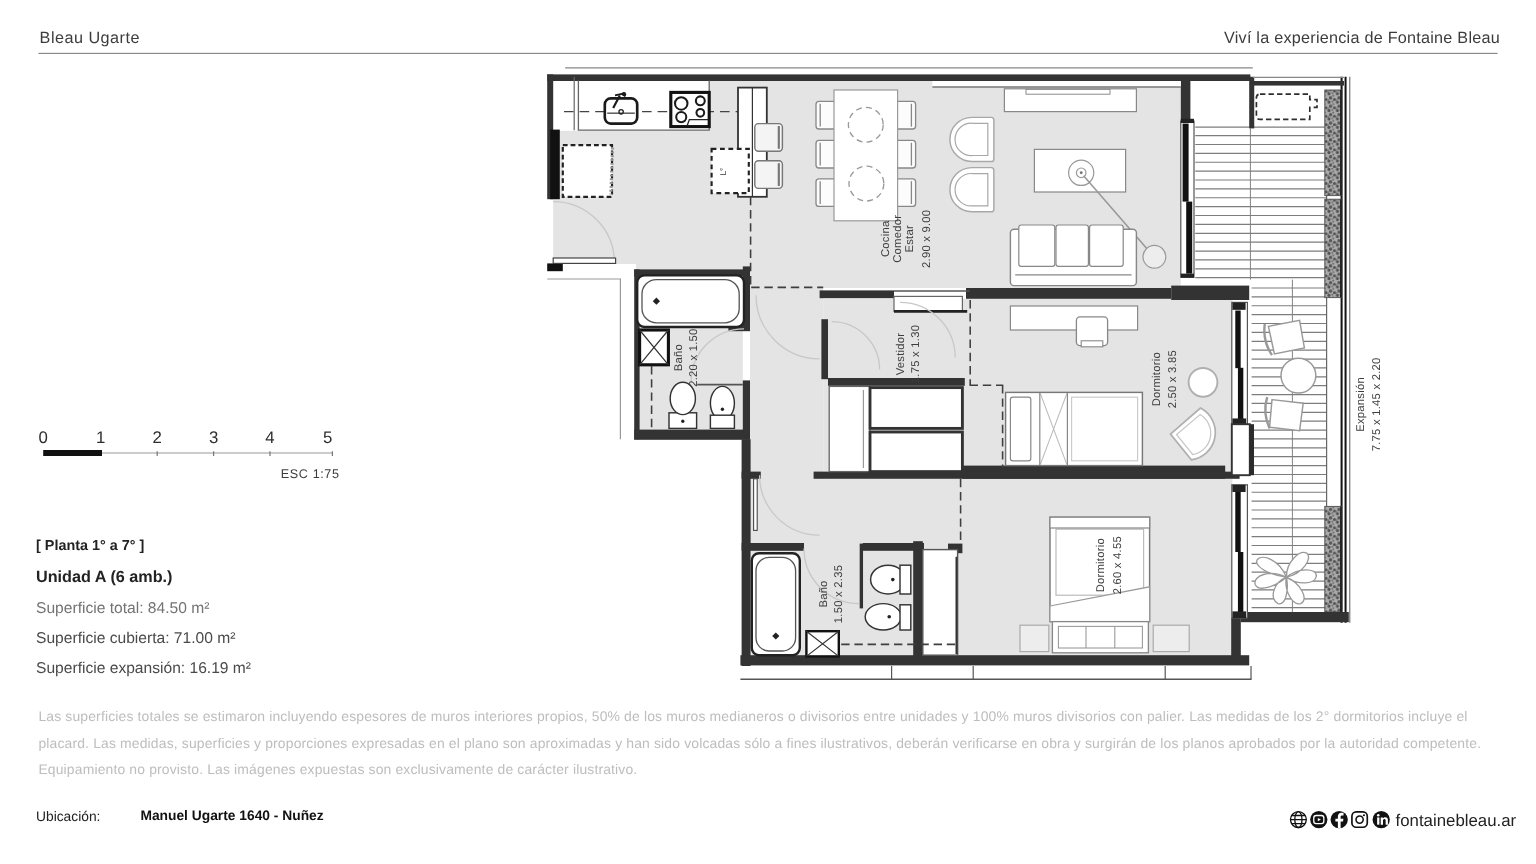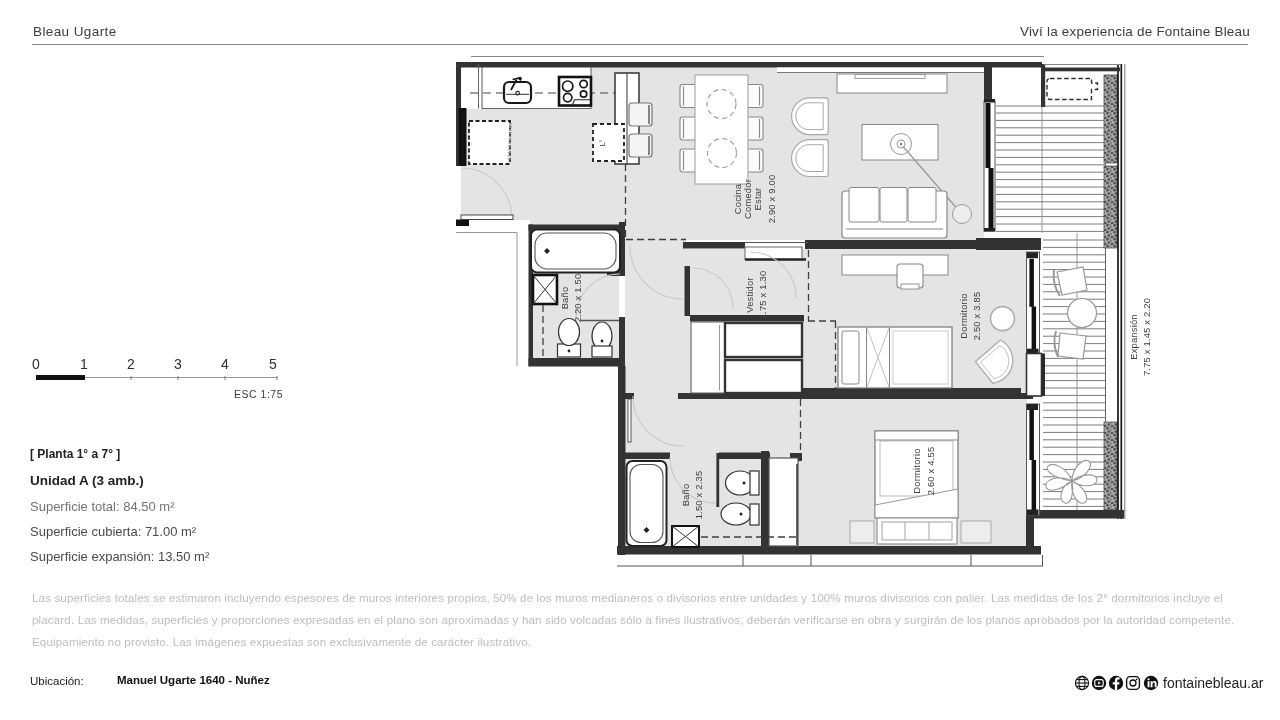--- a/index.html
+++ b/index.html
@@ -31,27 +31,27 @@
   <line x1="131" y1="26" x2="131" y2="30" stroke="#777" stroke-width="1"></line>
   <line x1="178" y1="26" x2="178" y2="30" stroke="#777" stroke-width="1"></line>
   <line x1="225" y1="26" x2="225" y2="30" stroke="#777" stroke-width="1"></line>
   <line x1="277" y1="26" x2="277" y2="30" stroke="#777" stroke-width="1"></line>
 
   <text x="283" y="48" text-anchor="end" font-family="Liberation Sans, sans-serif" font-size="10.5" fill="#3c3c3c" letter-spacing=".5">ESC 1:75</text>
 </svg>
 
 <div class="abs" style="left:30px;top:447px;font-size:12px;font-weight:bold;color:#222;">[ Planta 1° a 7° ]</div>
 
-<div class="abs" style="left:30px;top:473px;font-size:13.5px;font-weight:bold;color:#222;">Unidad A (3 amb.)</div>
+<div class="abs" style="left:30px;top:473px;font-size:13.5px;font-weight:bold;color:#222;">Unidad A (6 amb.)</div>
 
 <div class="abs" style="left:30px;top:499px;font-size:13px;color:#737373;">Superficie total: 84.50 m²</div>
 
 <div class="abs" style="left:30px;top:524px;font-size:13px;color:#4a4a4a;">Superficie cubierta: 71.00 m²</div>
 
-<div class="abs" style="left:30px;top:549px;font-size:13px;color:#4a4a4a;">Superficie expansión: 13.50 m²</div>
+<div class="abs" style="left:30px;top:549px;font-size:13px;color:#4a4a4a;">Superficie expansión: 16.19 m²</div>
 
 <div class="abs" style="left:32px;top:587px;width:1222px;font-size:11.6px;line-height:22px;color:#bdbdbd;letter-spacing:0.13px;">Las superficies totales se estimaron incluyendo espesores de muros interiores propios, 50% de los muros medianeros o divisorios entre unidades y 100% muros divisorios con palier. Las medidas de los 2° dormitorios incluye el placard. Las medidas, superficies y proporciones expresadas en el plano son aproximadas y han sido volcadas sólo a fines ilustrativos, deberán verificarse en obra y surgirán de los planos aprobados por la autoridad competente. Equipamiento no provisto. Las imágenes expuestas son exclusivamente de carácter ilustrativo.</div>
 
 <div class="abs" style="left:30px;top:675px;font-size:11.5px;color:#222;">Ubicación:</div>
 
 <div class="abs" style="left:117px;top:674px;font-size:11.5px;font-weight:bold;color:#111;">Manuel Ugarte 1640 - Nuñez</div>
 
 <svg class="abs" style="left:1074px;top:674px;" width="86" height="18" viewBox="0 0 86 18">
 
   <g stroke="#111" stroke-width="1.1" fill="none">

